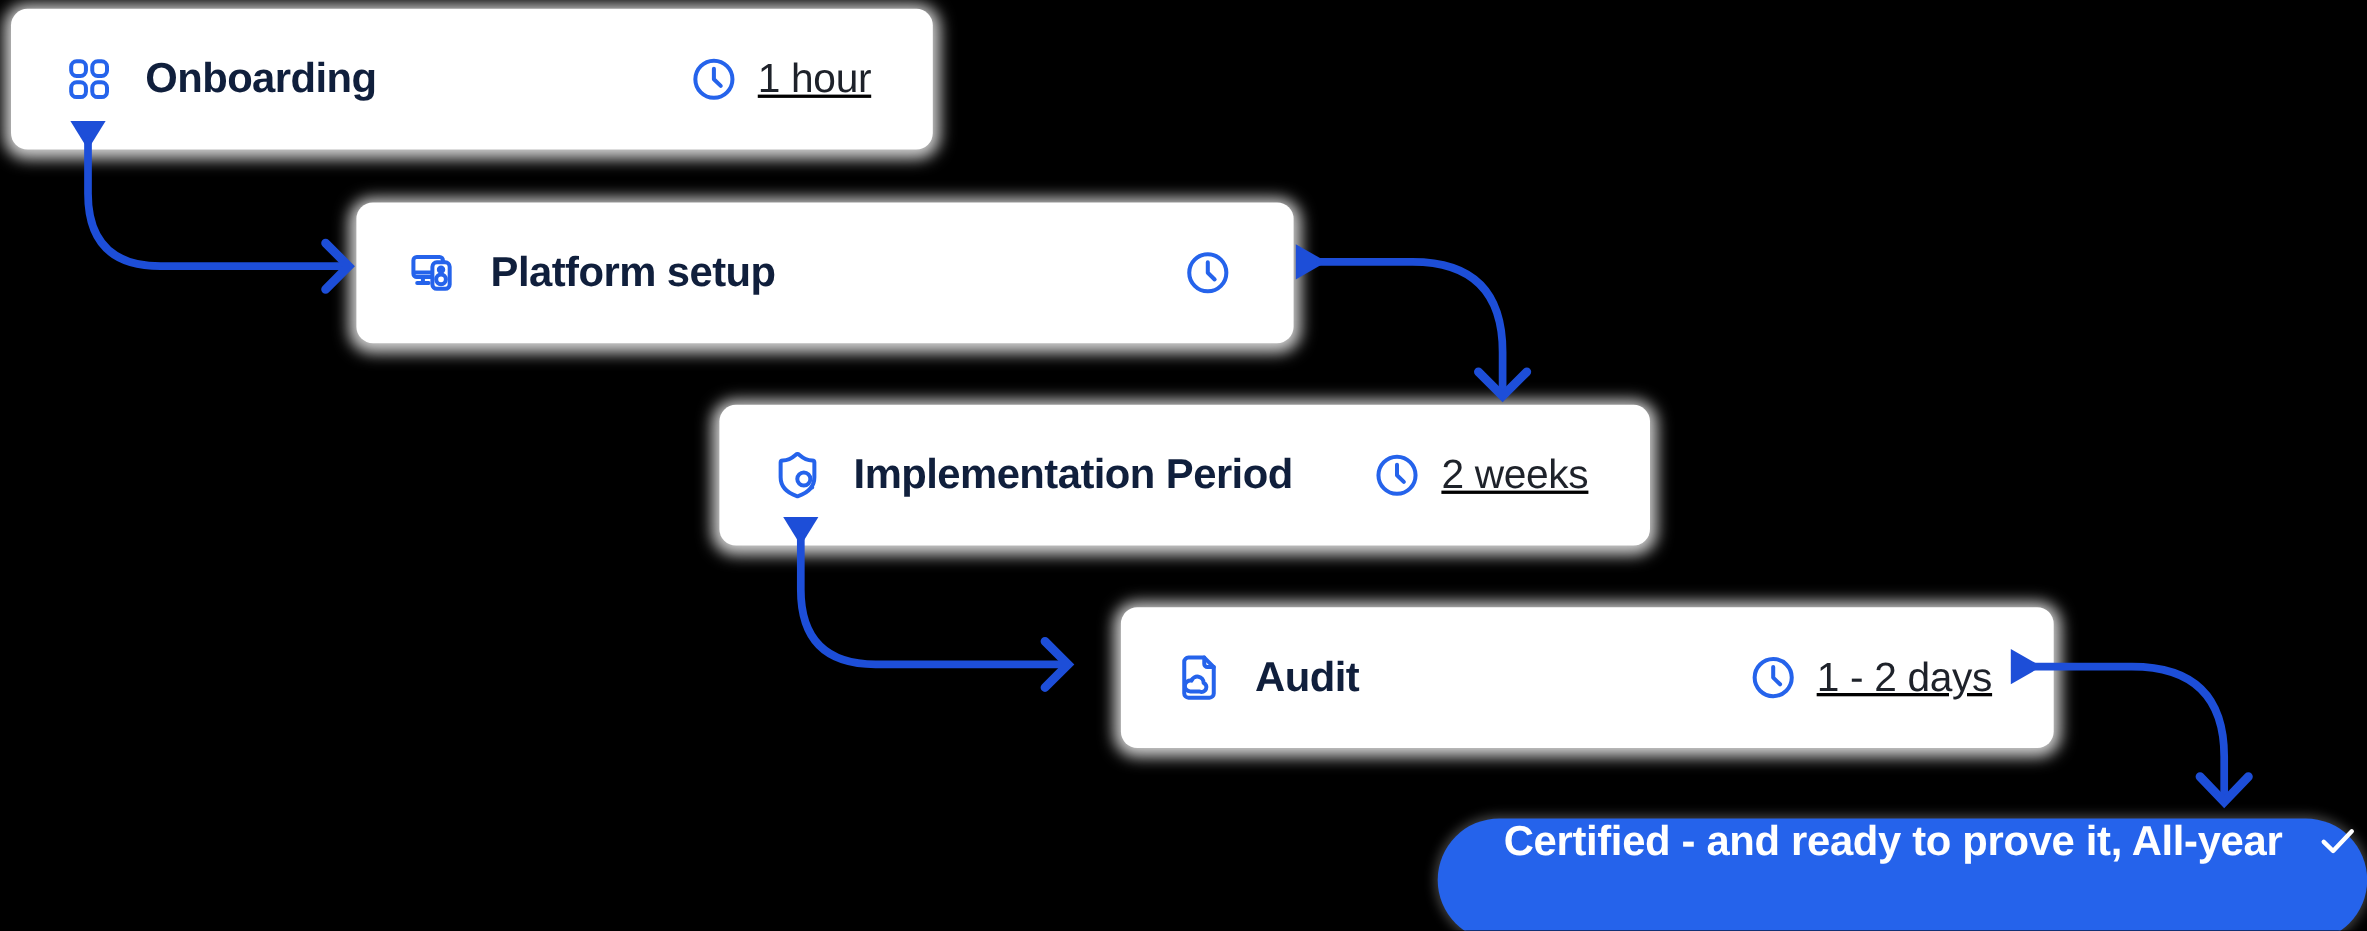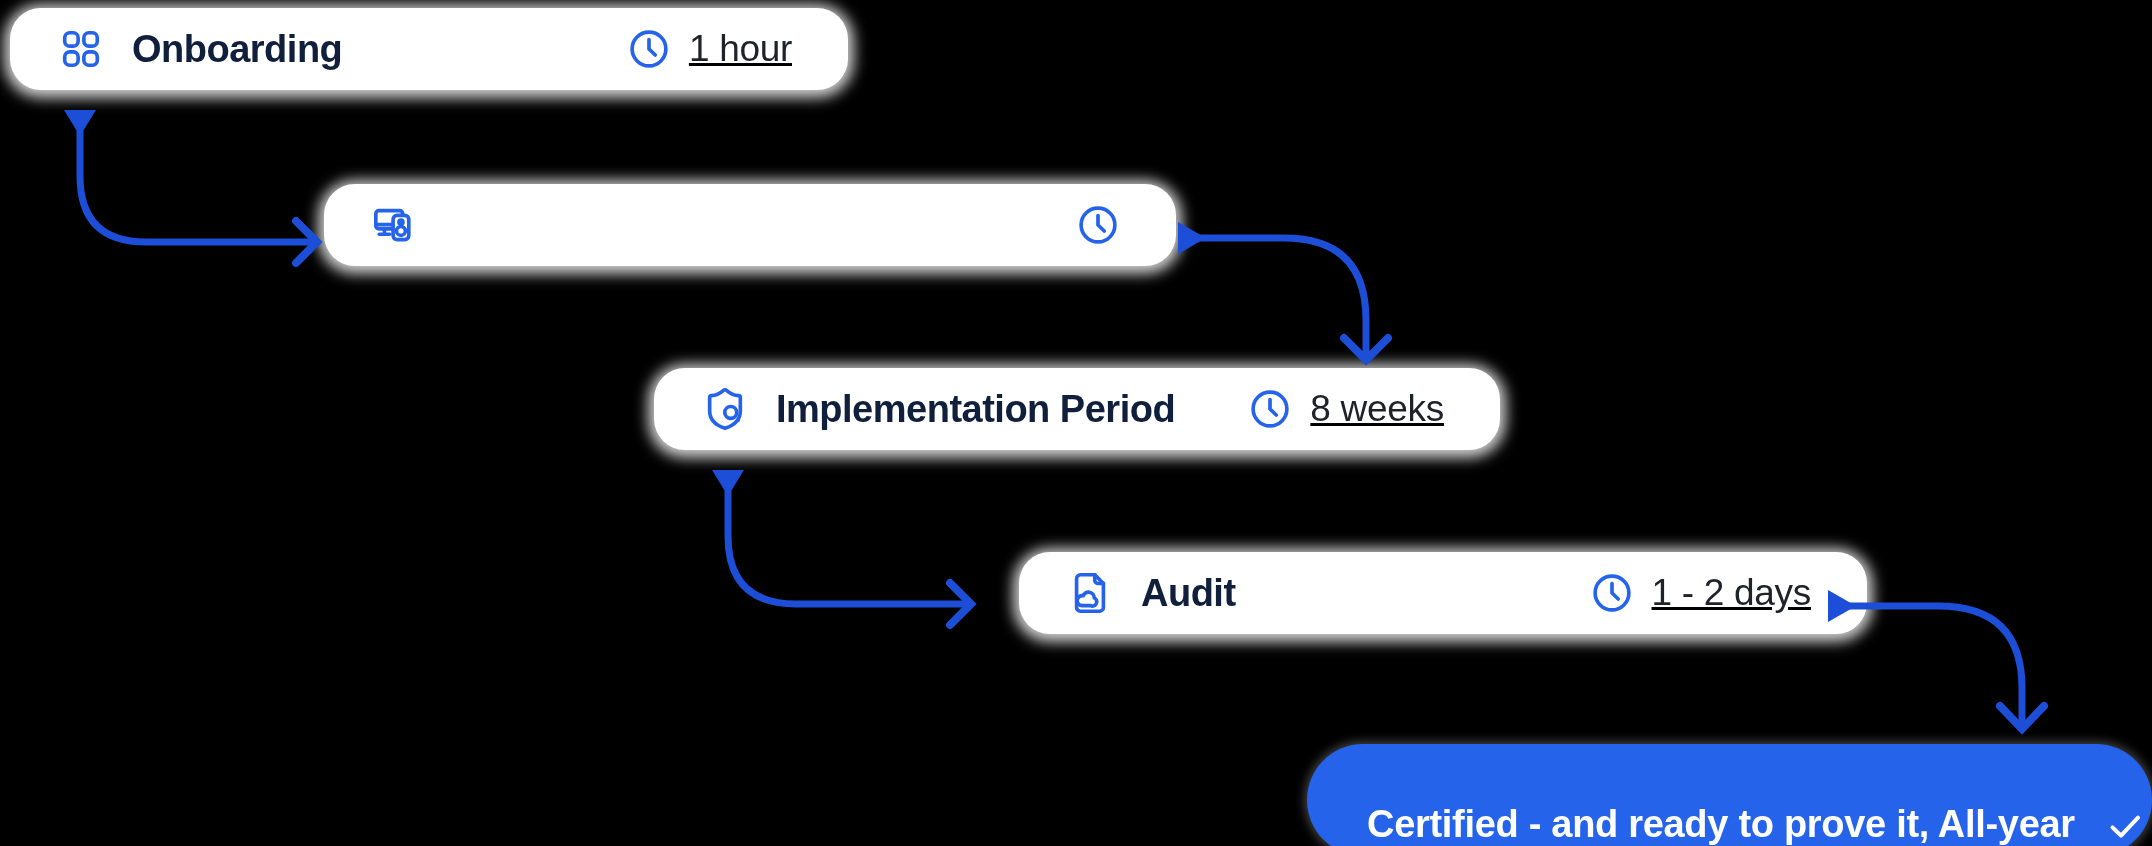--- a/index.html
+++ b/index.html
@@ -40,24 +40,24 @@
     stroke-linejoin: miter;
   }
   #connectors .atri {
     fill: var(--arrow, #1d4ed8);
     stroke: none;
   }
   
   .node {
     position: absolute;
     z-index: 2;
-    height: 82px;
+    height: 128px;
     box-sizing: border-box;
     background: var(--node-bg, #fff);
-    border-radius: 31px;
+    border-radius: 15px;
     display: flex;
     align-items: center;
     padding: 0 56px 0 48px;
     box-shadow: 0 2px 14px 6px var(--halo, #cfcfcf);
   }
   .nicon { display: flex; color: var(--icon, #2563eb); }
   .nicon svg { width: 46px; height: 46px; display: block; }
   .nlabel {
     margin-left: 28px;
     font-size: 38px;
@@ -94,21 +94,21 @@
     height: 112px;
     border-radius: 56px;
     background: var(--final-bg, #2563eb);
     padding: 0 56px 0 60px;
     gap: 30px;
     box-shadow: 0 0 10px 3px rgba(140,140,140,0.45);
     align-items: flex-start;
   }
   #n5 .finner {
     display: flex;
-    align-items: flex-end;
+    align-items: flex-start;
     gap: 30px;
     height: 102px; 
   }
   .flabel {
     font-size: 38px;
     font-weight: 600;
     letter-spacing: -0.3px;
     color: var(--final-text, #ffffff);
     white-space: nowrap;
   }
@@ -178,20 +178,21 @@
       <svg viewBox="0 0 24 24" class="icon-stroke">
         <rect x="2" y="4.5" width="14" height="9.5" rx="1.6"></rect>
         <path d="M2.4 11.8 L11 11.8"></path>
         <path d="M6.5 14 L6.5 16.8"></path>
         <path d="M3.8 16.8 L9.2 16.8"></path>
         <rect x="11" y="7" width="8.2" height="12.6" rx="2.1" class="icon-fill-bg" style="fill:var(--node-bg,#fff)"></rect>
         <circle cx="15.1" cy="10.5" r="1.05"></circle>
         <circle cx="15.1" cy="15.1" r="2.3"></circle>
       </svg>
     </span>
+    <span class="nlabel">Platform setup</span>
     <span class="dur">
       <span class="clock">
         <svg viewBox="0 0 24 24" class="icon-stroke" style="stroke-width:2">
           <circle cx="12" cy="12" r="9.2"></circle>
           <path d="M12 6.8 L12 12 L15.4 15.3"></path>
         </svg>
       </span>
     </span>
   </div>
 
@@ -204,21 +205,21 @@
       </svg>
     </span>
     <span class="nlabel">Implementation Period</span>
     <span class="dur">
       <span class="clock">
         <svg viewBox="0 0 24 24" class="icon-stroke" style="stroke-width:2">
           <circle cx="12" cy="12" r="9.2"></circle>
           <path d="M12 6.8 L12 12 L15.4 15.3"></path>
         </svg>
       </span>
-      <span class="dtext">8 weeks</span>
+      <span class="dtext">2 weeks</span>
     </span>
   </div>
 
   <div class="node" id="n4">
     <span class="nicon">
       <svg viewBox="0 0 24 24" class="icon-stroke">
         <path d="M14.5 2.5 H7 a2 2 0 0 0 -2 2 v15 a2 2 0 0 0 2 2 h10 a2 2 0 0 0 2 -2 V7 z"></path>
         <path d="M14.5 2.5 V5.5 a1.5 1.5 0 0 0 1.5 1.5 H19"></path>
         <path d="M12.3 18.6 H7.9 a2.6 2.6 0 1 1 .5 -5.15 a3 3 0 0 1 5.8 1.05 a2.1 2.1 0 0 1 -1.9 4.1 z" style="fill:var(--node-bg,#fff)"></path>
       </svg>

